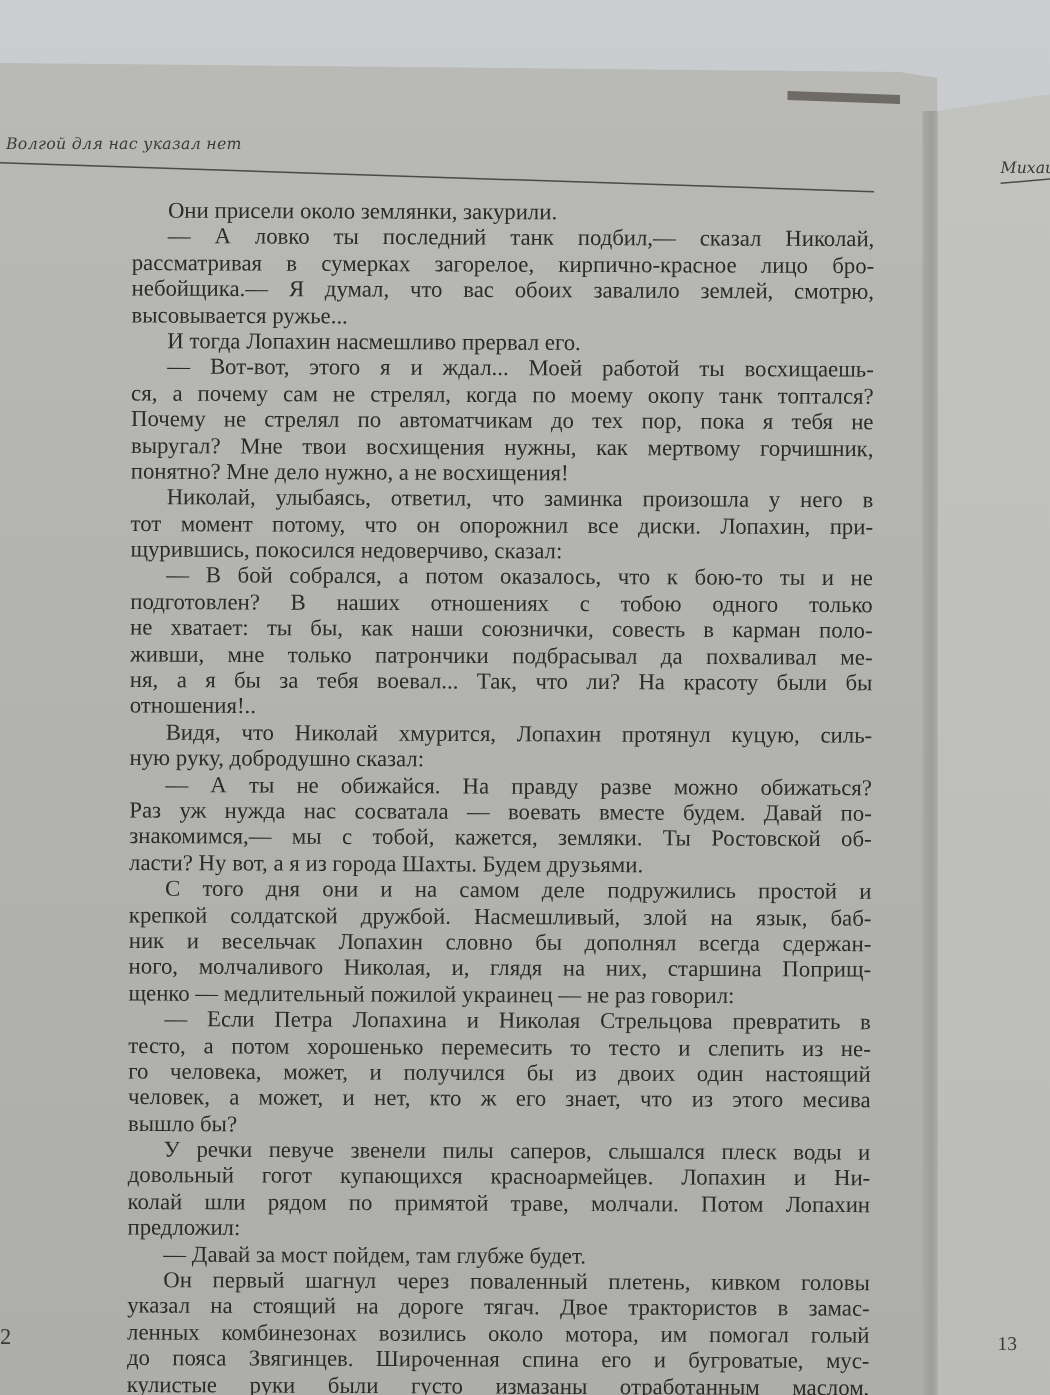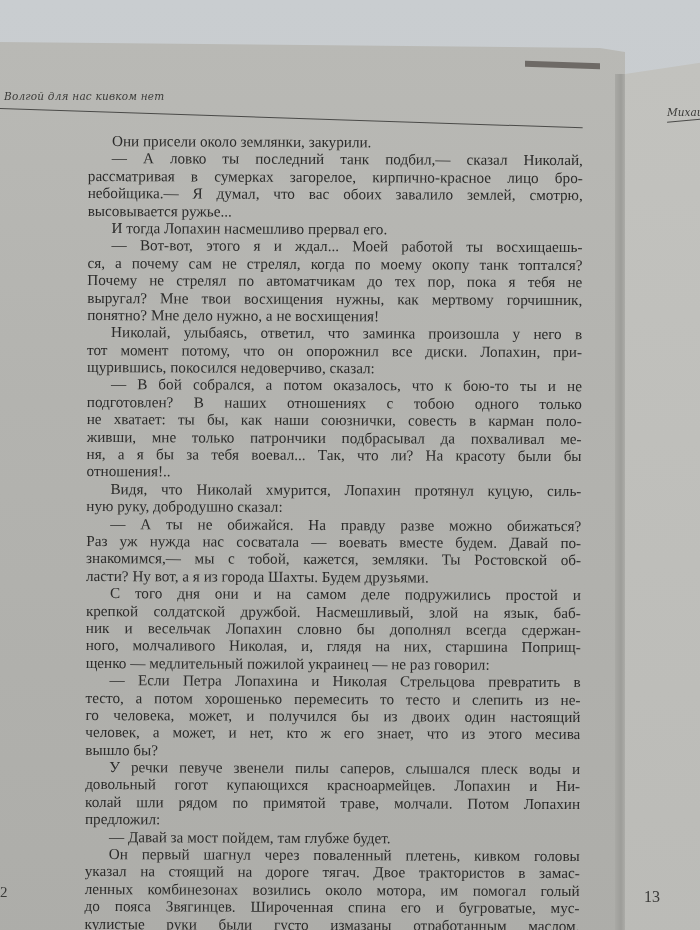--- a/index.html
+++ b/index.html
@@ -119,38 +119,38 @@
     .page-num-left {
       position: absolute;
       left: 0;
       top: 884px;
       font-family: "Liberation Serif", serif;
       font-size: 15px;
       color: #3a3a38;
     }
     .page-num-right {
       position: absolute;
-      left: 644px;
+      left: 665px;
       top: 888px;
       font-family: "Liberation Serif", serif;
-      font-size: 16px;
+      font-size: 13px;
       color: #3a3a38;
       text-align: right;
     }
   </style>
 </head>
 <body>
 
 <div class="scene">
   <div class="left-page"></div>
   <div class="book-edge"></div>
   <div class="gutter"></div>
   <div class="right-page"></div>
 
-  <div class="running-head">Волгой для нас кивком нет</div>
+  <div class="running-head">Волгой для нас указал нет</div>
   <div class="head-rule"></div>
 
   <div class="right-head">Михаи</div>
   <div class="right-rule"></div>
 
   <div class="text-block" id="text-block">
       <span class="line indent last">Они присели около землянки, закурили.</span>
       <span class="line indent">— А ловко ты последний танк подбил,— сказал Николай,</span>
       <span class="line">рассматривая в сумерках загорелое, кирпично-красное лицо бро-</span>
       <span class="line">небойщика.— Я думал, что вас обоих завалило землей, смотрю,</span>

